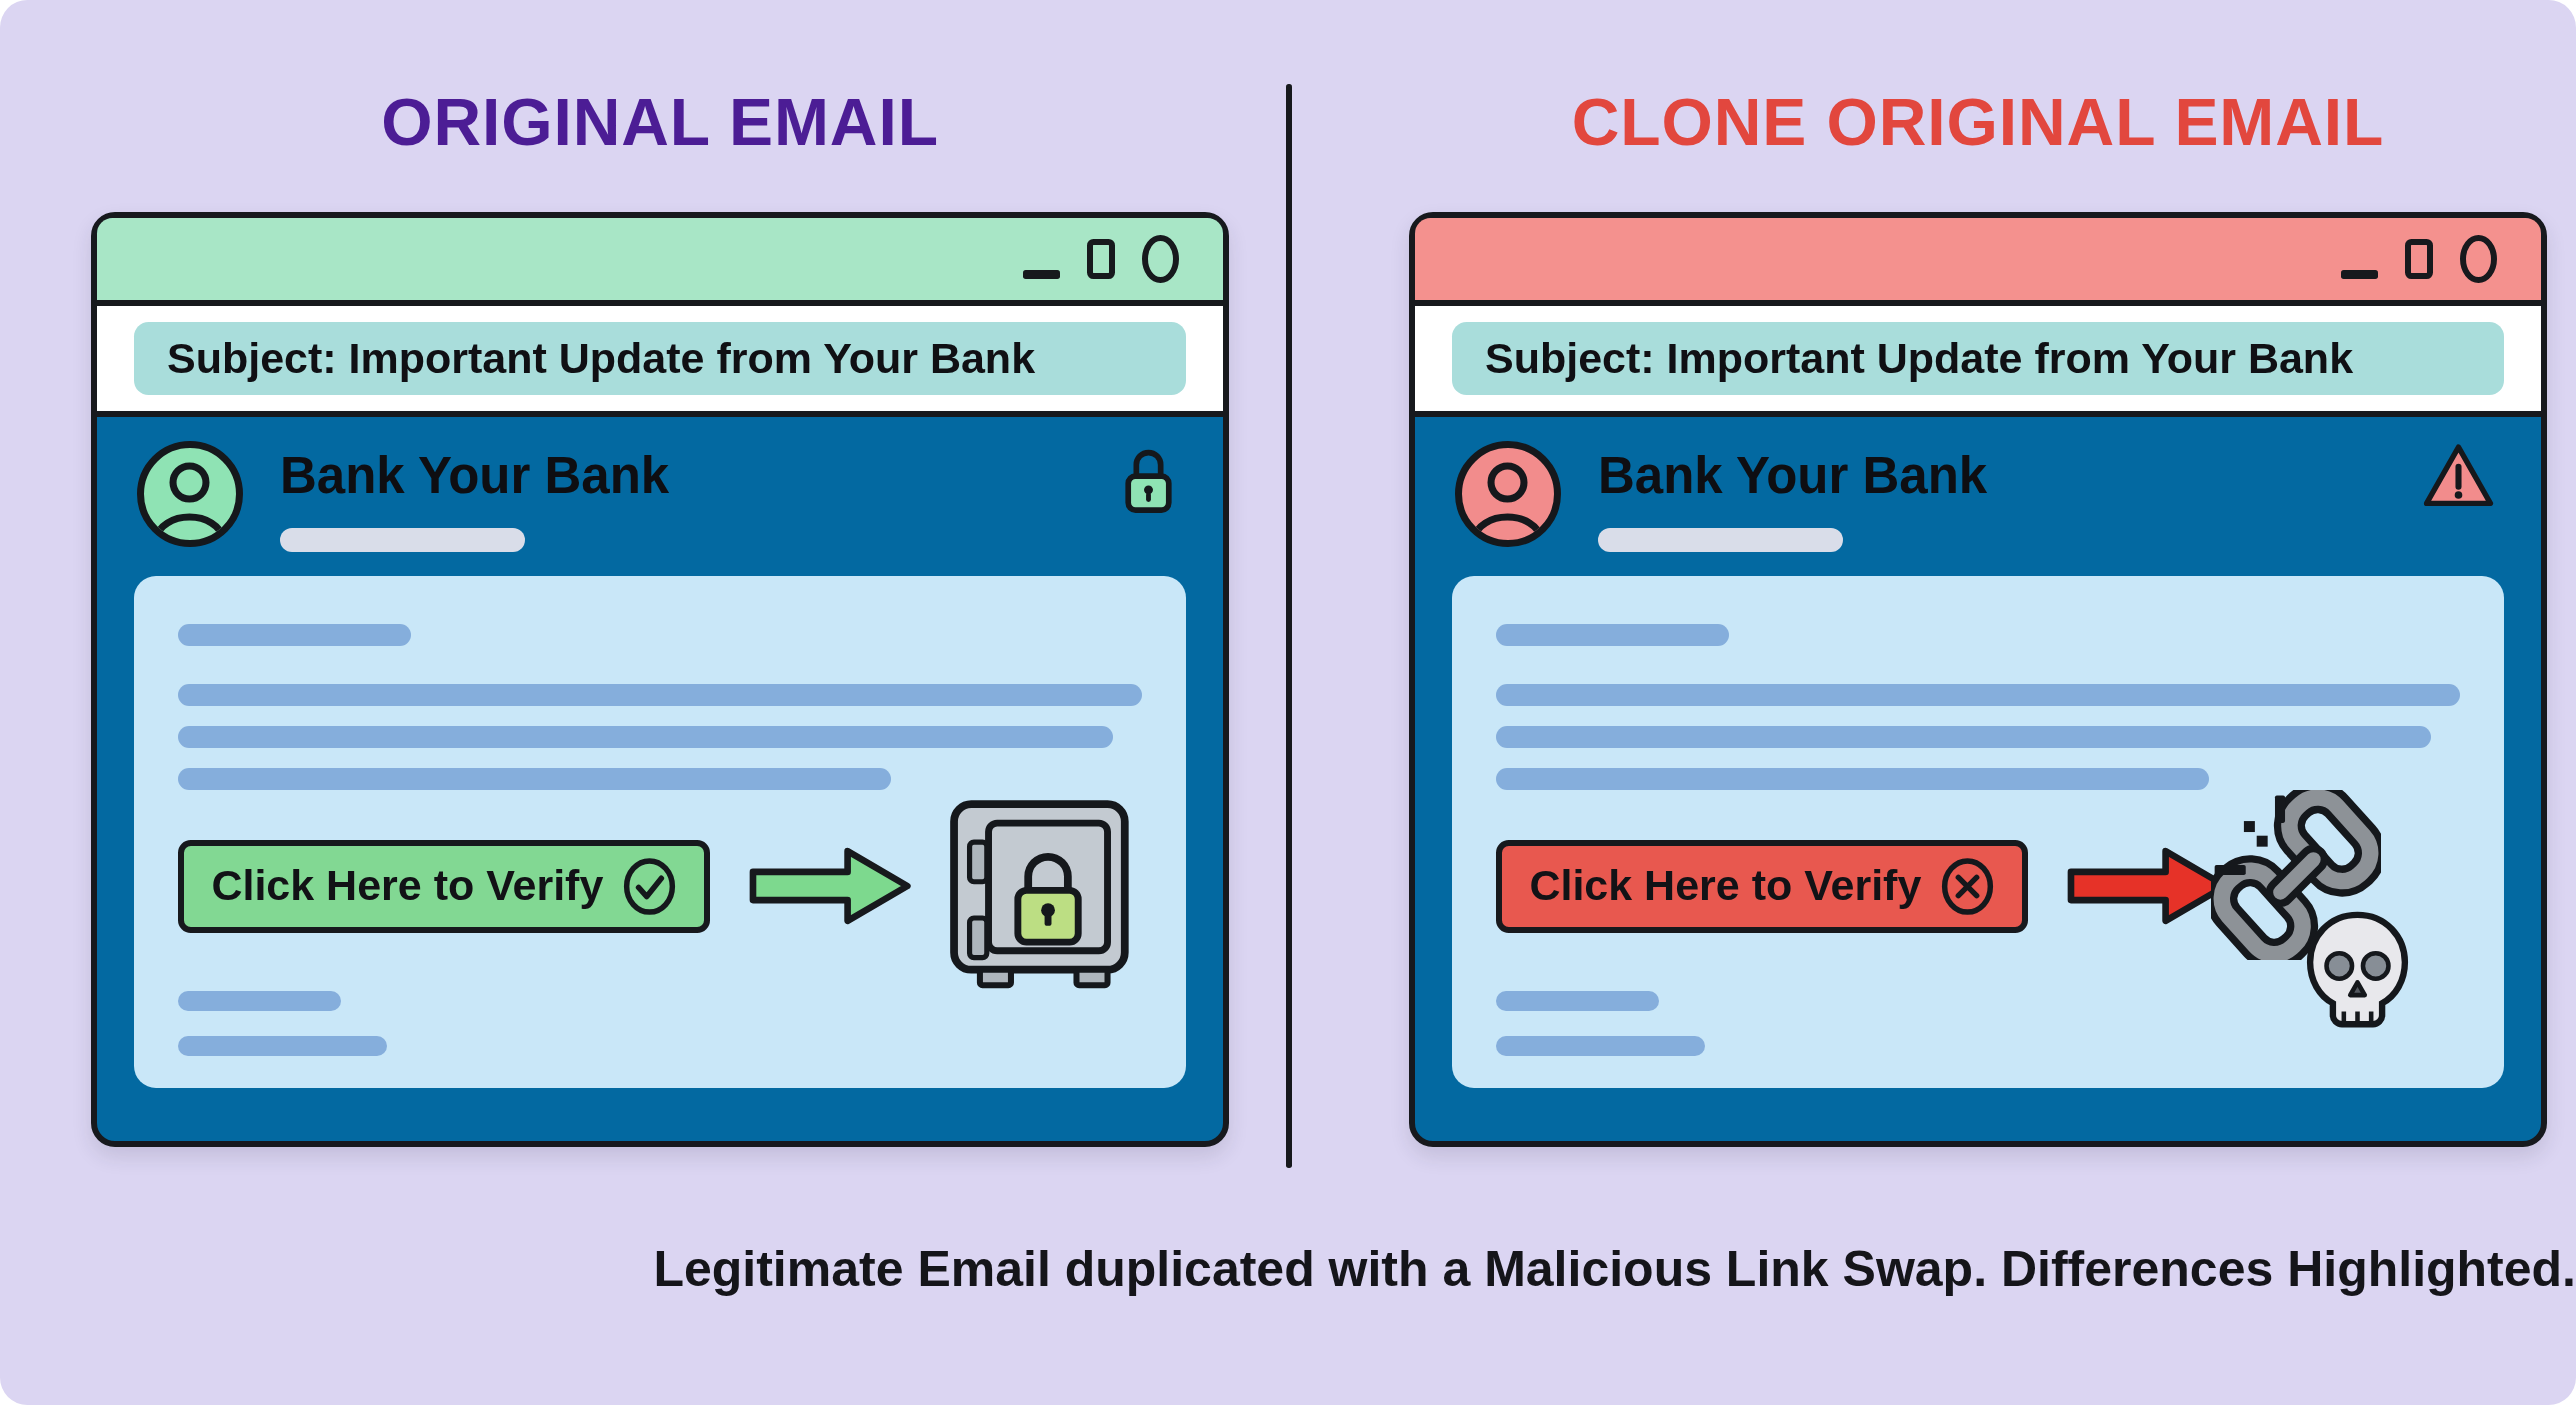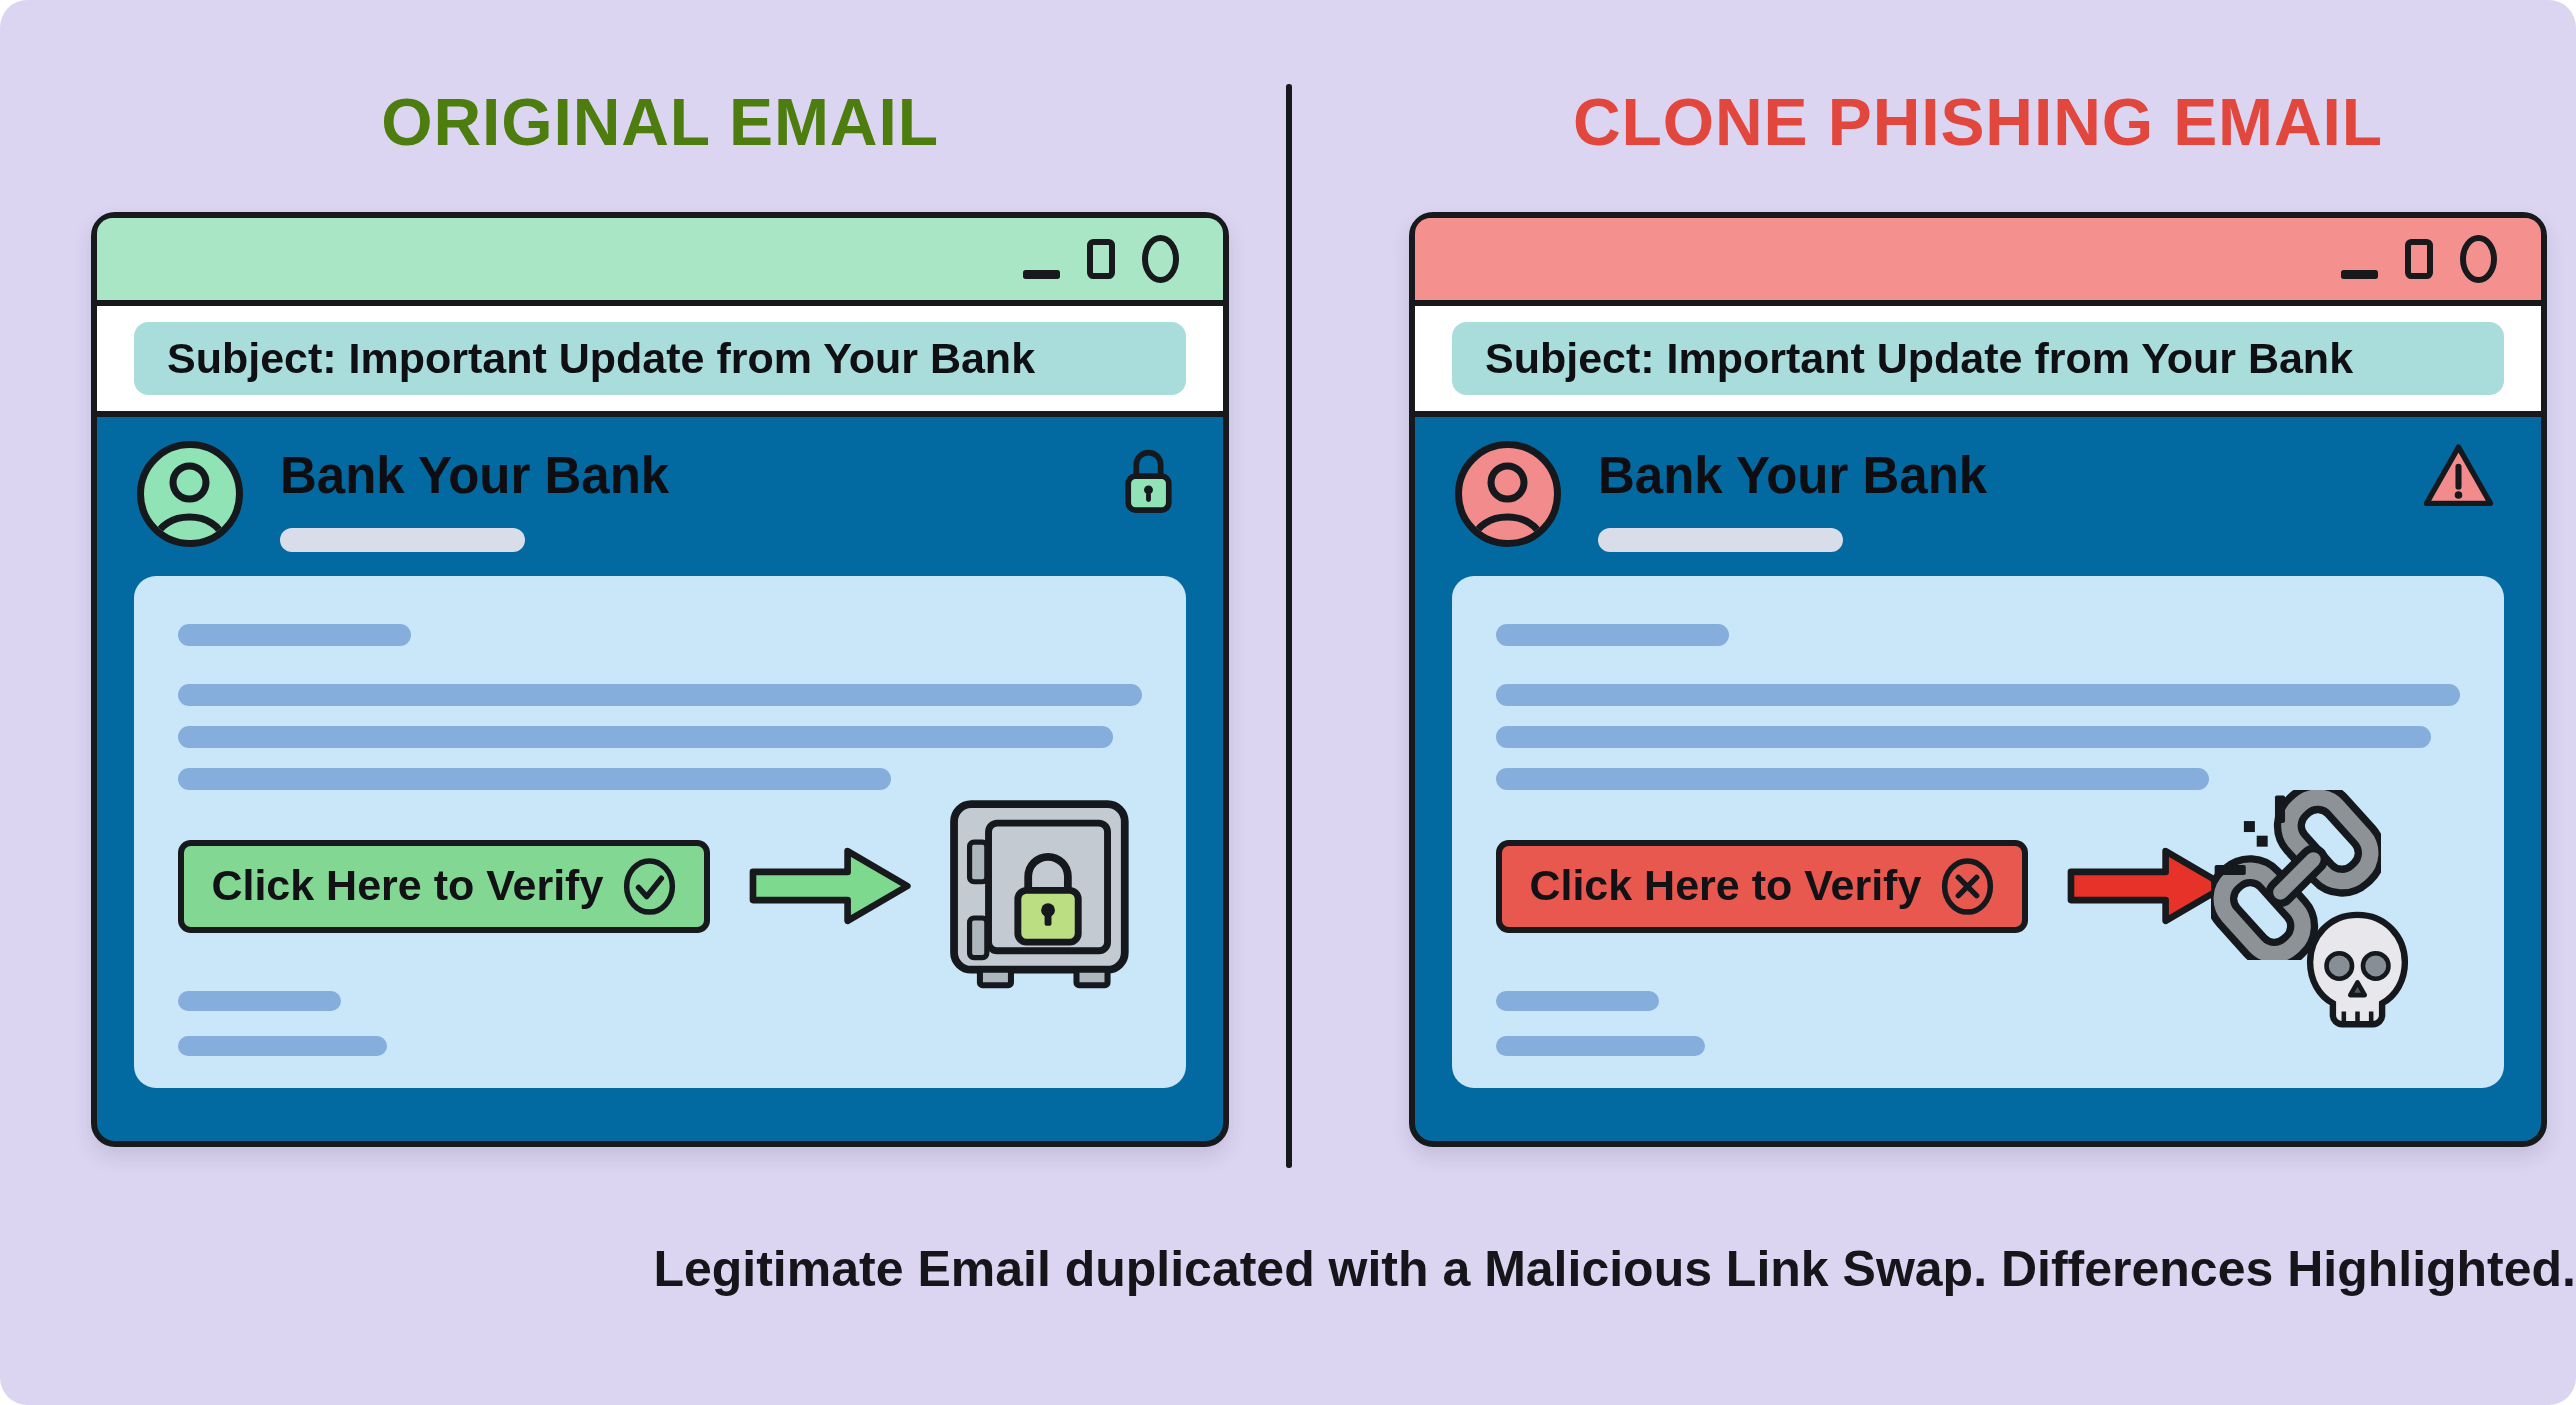--- a/index.html
+++ b/index.html
@@ -124,22 +124,22 @@
     text-align: right;
     font-size: 50px; font-weight: 700; color: #15151a;
   }
   svg { display: block; }
 </style>
 </head>
 <body>
 
 <div class="canvas" style="--canvas: #DBD5F2; --subject: #A9DDDB; --body: #C9E7F8; --skeleton: #85AEDC; --placeholder: #D9DDE9; --outline: #17191D;">
 
-  <div class="panel-title left" style="color: #4d7c0f;">ORIGINAL EMAIL</div>
-  <div class="panel-title right" style="color: rgb(226, 71, 62);">CLONE PHISHING EMAIL</div>
+  <div class="panel-title left" style="color: #4c1d95;">ORIGINAL EMAIL</div>
+  <div class="panel-title right" style="color: rgb(226, 71, 62);">CLONE ORIGINAL EMAIL</div>
 
   <div class="divider"></div>
 
   <div class="window left" style="--bar: #A8E6C6; --accent: #8FE3B4; --btn: #82D893; --arrow: #7DD98E;">
 
     <div class="titlebar">
       <div class="win-min"></div>
       <div class="win-max"></div>
       <div class="win-close"></div>
     </div>

